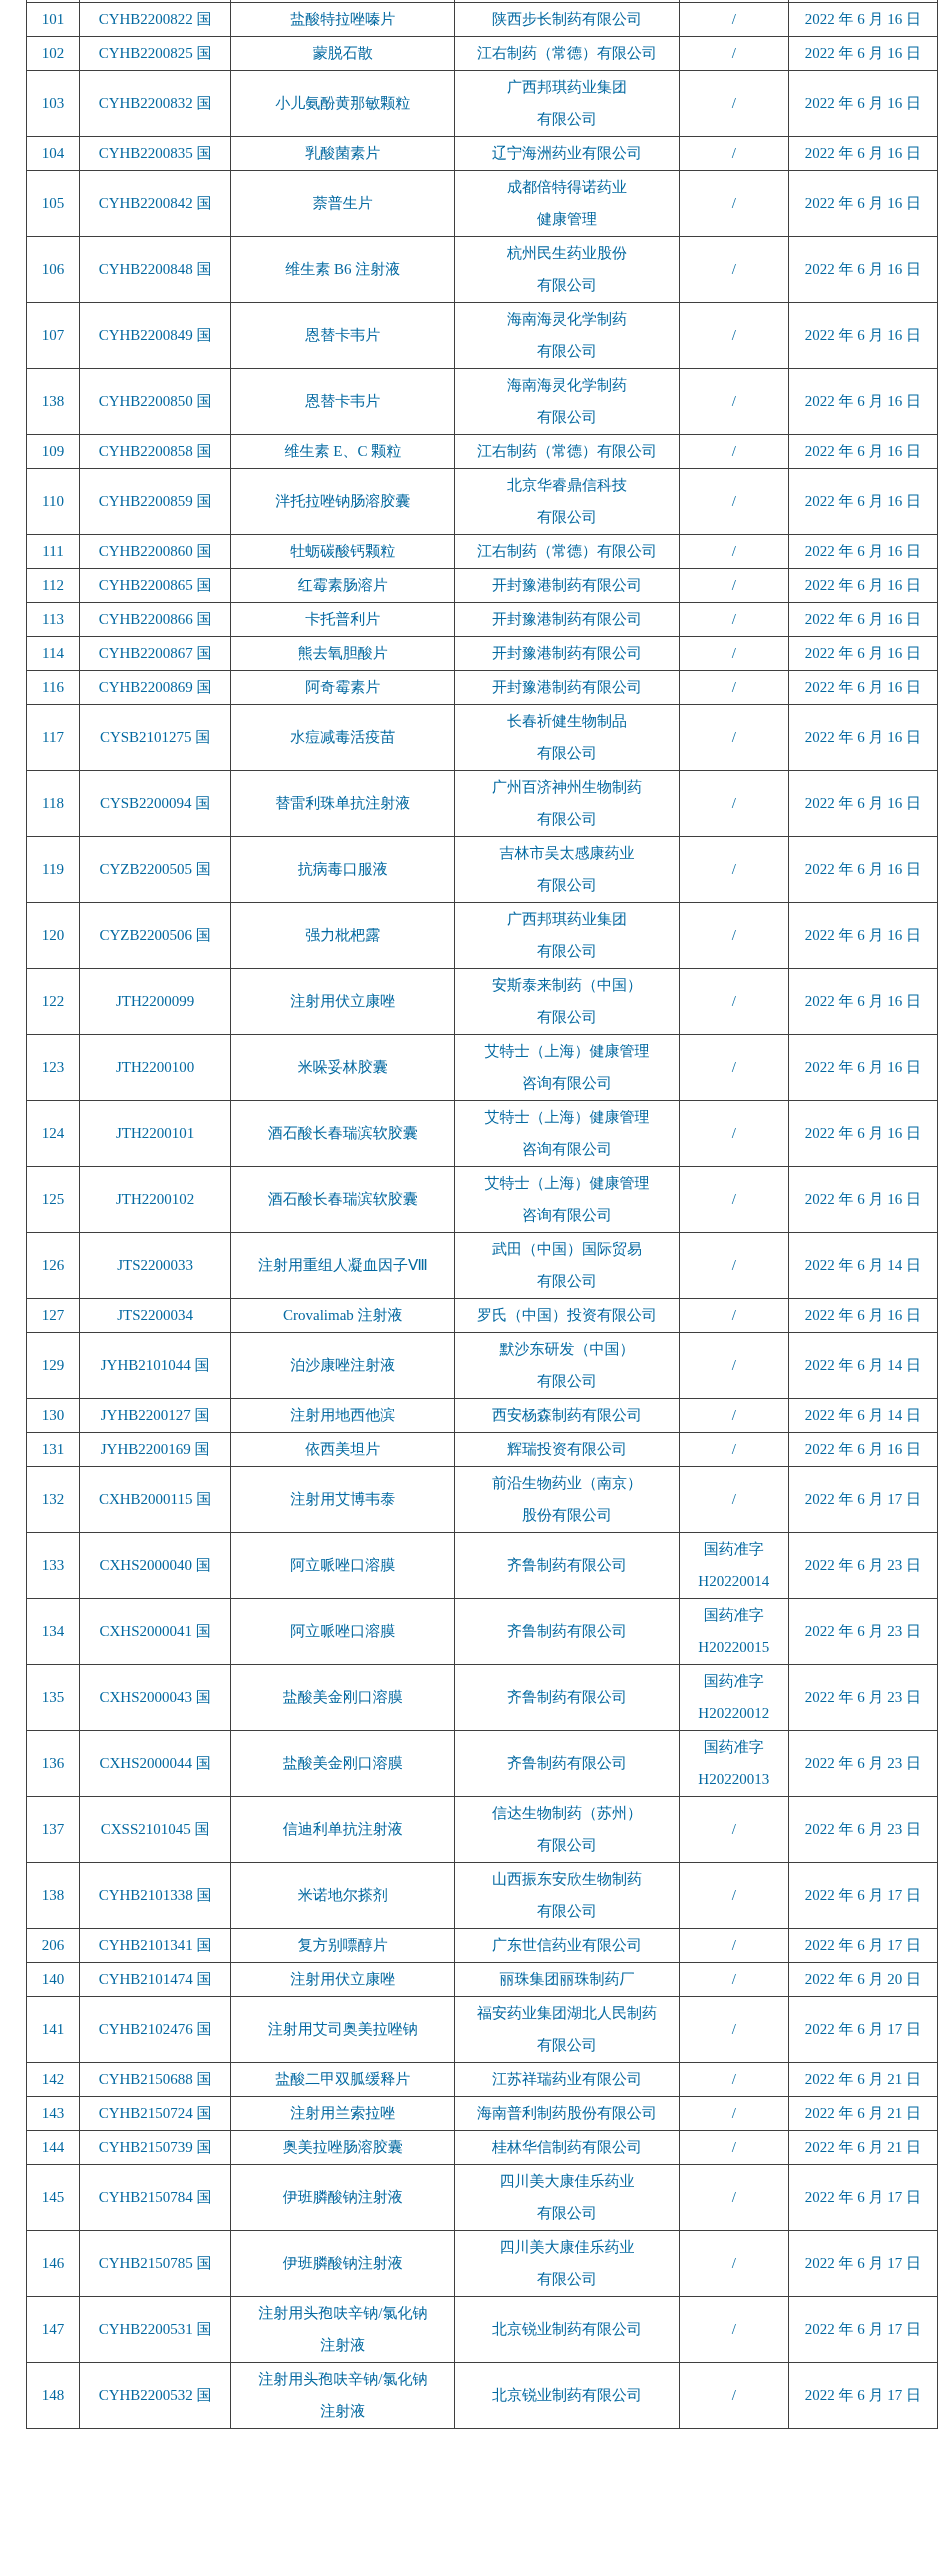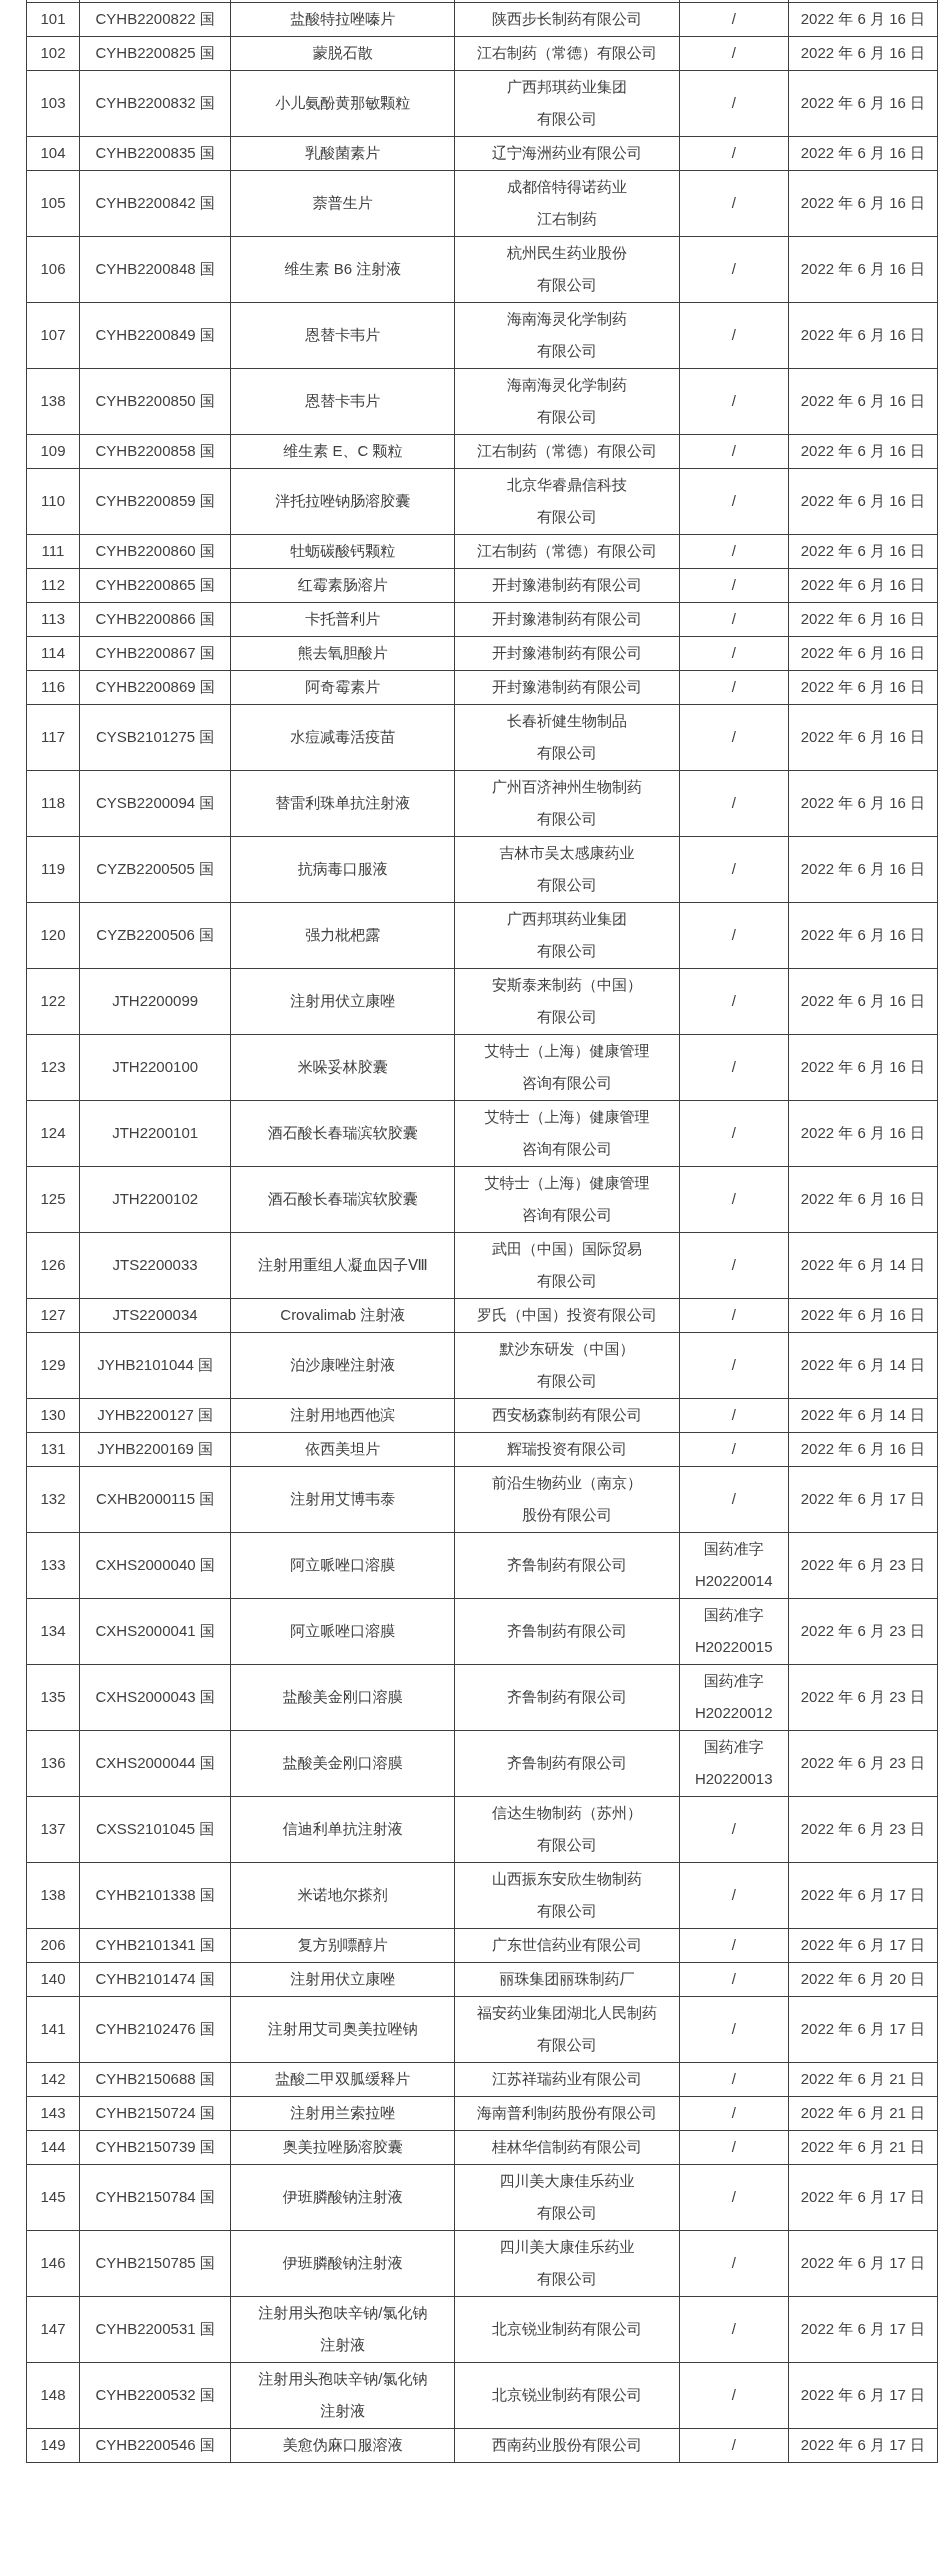--- a/index.html
+++ b/index.html
@@ -6,22 +6,22 @@
     margin: 0;
     padding: 0;
     background: #ffffff;
   }
   .doc-page {
     position: relative;
     width: 952px;
     height: 2576px;
     overflow: hidden;
     background: #ffffff;
-    font-family: Liberation Sans, sans-serif;
-    color: #404040;
+    font-family: Liberation Serif, serif;
+    color: #0369a1;
   }
   table.approval-table {
     border-collapse: collapse;
     table-layout: fixed;
     margin-left: 26px;
     width: 912px;
   }
   table.approval-table td {
     border: 1px solid #3f3f3f;
     text-align: center;
@@ -99,21 +99,21 @@
           <td>乳酸菌素片</td>
           <td>辽宁海洲药业有限公司</td>
           <td>/</td>
           <td>2022 年 6 月 16 日</td>
         </tr>
         <tr>
           <td>105</td>
           <td>CYHB2200842 国</td>
           <td>萘普生片</td>
           <td>成都倍特得诺药业
-江右制药</td>
+健康管理</td>
           <td>/</td>
           <td>2022 年 6 月 16 日</td>
         </tr>
         <tr>
           <td>106</td>
           <td>CYHB2200848 国</td>
           <td>维生素 B6 注射液</td>
           <td>杭州民生药业股份
 有限公司</td>
           <td>/</td>
@@ -449,24 +449,16 @@
         </tr>
         <tr>
           <td>148</td>
           <td>CYHB2200532 国</td>
           <td>注射用头孢呋辛钠/氯化钠
 注射液</td>
           <td>北京锐业制药有限公司</td>
           <td>/</td>
           <td>2022 年 6 月 17 日</td>
         </tr>
-        <tr>
-          <td>149</td>
-          <td>CYHB2200546 国</td>
-          <td>美愈伪麻口服溶液</td>
-          <td>西南药业股份有限公司</td>
-          <td>/</td>
-          <td>2022 年 6 月 17 日</td>
-        </tr>
       </tbody>
   </table>
 </div>
 
 
 </body></html>

